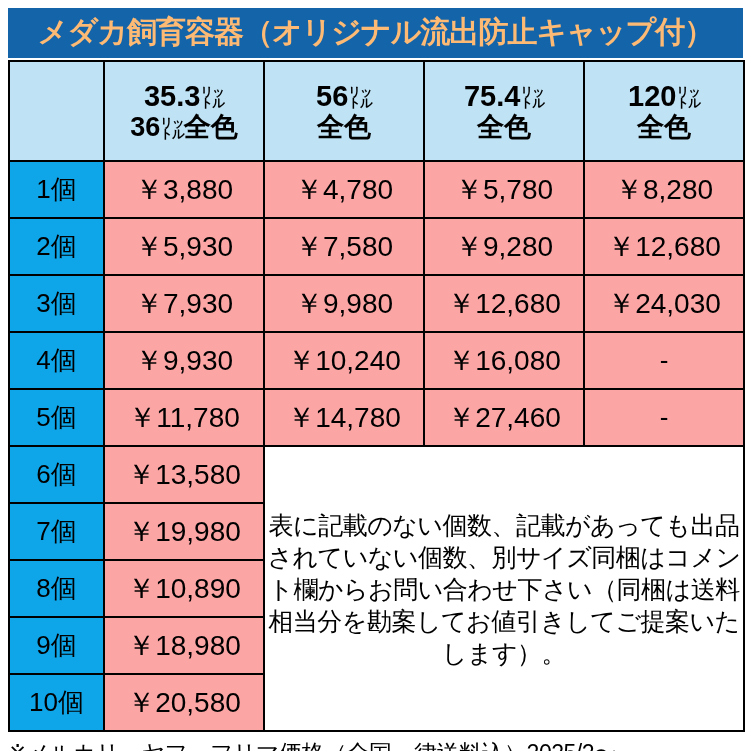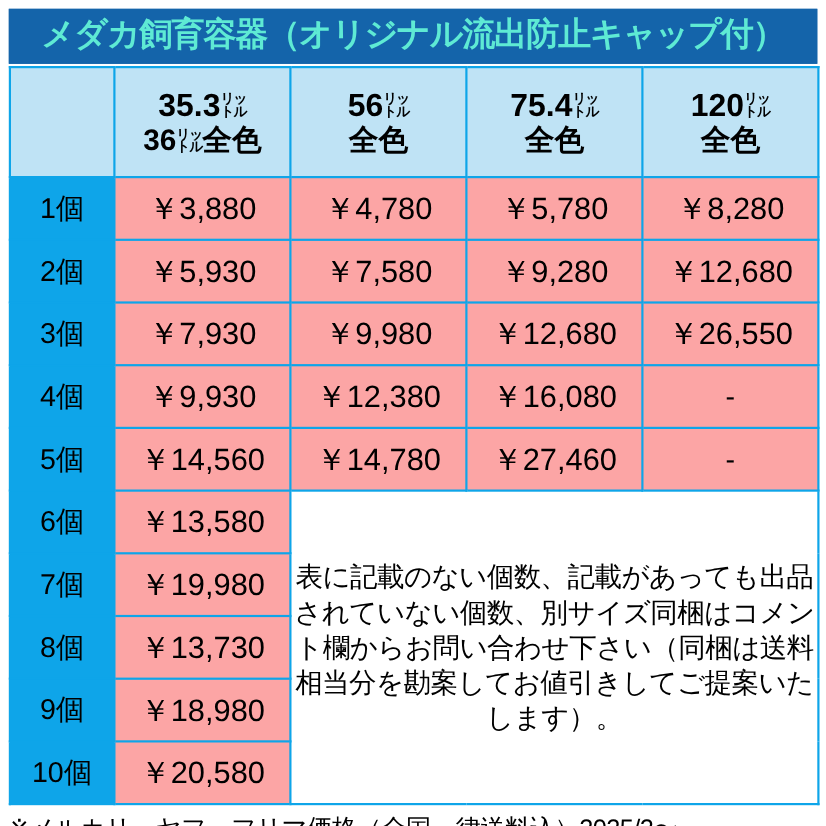--- a/index.html
+++ b/index.html
@@ -17,38 +17,38 @@
     width: 751px;
     height: 751px;
     box-sizing: border-box;
     padding: 8px 8px 4px 8px;
     display: flex;
     flex-direction: column;
   }
   
   .title-bar {
     background: #1464aa;
-    color: #5eead4;
+    color: #fdba74;
     font-size: 30px;
     font-weight: bold;
     text-align: center;
     letter-spacing: -1px;
     padding: 8px 0 10px 0;
     line-height: 1.0;
     border: 1px solid #1464aa;
   }
   
   table.price {
     border-collapse: collapse;
     table-layout: fixed;
     width: 735px;
     margin-top: 2px;
   }
   table.price td, table.price th {
-    border: 2px solid #0ea5e9;
+    border: 2px solid #000000;
     padding: 0;
     text-align: center;
     vertical-align: middle;
   }
   .col-qty { width: 95px; }
   .col-p   { width: 160px; }
   .hdr {
     background: #bfe3f5;
     height: 98px;
     font-weight: bold;
@@ -70,21 +70,20 @@
     white-space: nowrap;
   }
   .unit {
     font-size: 15px;
     line-height: 0.9;
     display: inline-block;
     vertical-align: middle;
     text-align: left;
     font-weight: bold;
     letter-spacing: -1px;
-    font-family: Liberation Mono, monospace;
   }
   .unit small { display: block; }
   .hdr-blank { background: #bfe3f5; }
   .qty {
     font-size: 26px;
     font-weight: normal;
     height: 55px;
     background: #0ea5e9;
   }
   .price-cell {
@@ -175,51 +174,51 @@
         <td class="price-cell">￥5,930</td>
         <td class="price-cell">￥7,580</td>
         <td class="price-cell">￥9,280</td>
         <td class="price-cell">￥12,680</td>
       </tr>
       <tr>
         <td class="qty">3個</td>
         <td class="price-cell">￥7,930</td>
         <td class="price-cell">￥9,980</td>
         <td class="price-cell">￥12,680</td>
-        <td class="price-cell">￥26,550</td>
+        <td class="price-cell">￥24,030</td>
       </tr>
       <tr>
         <td class="qty">4個</td>
         <td class="price-cell">￥9,930</td>
-        <td class="price-cell">￥12,380</td>
+        <td class="price-cell">￥10,240</td>
         <td class="price-cell">￥16,080</td>
         <td class="price-cell dash">-</td>
       </tr>
       <tr>
         <td class="qty">5個</td>
-        <td class="price-cell">￥14,560</td>
+        <td class="price-cell">￥11,780</td>
         <td class="price-cell">￥14,780</td>
         <td class="price-cell">￥27,460</td>
         <td class="price-cell dash">-</td>
       </tr>
 
       <tr>
         <td class="qty">6個</td>
         <td class="price-cell">￥13,580</td>
         <td class="note-cell" colspan="3" rowspan="5">
           <div class="note-text">表に記載のない個数、記載があっても出品されていない個数、別サイズ同梱はコメント欄からお問い合わせ下さい（同梱は送料相当分を勘案してお値引きしてご提案いたします）。</div>
         </td>
       </tr>
       <tr>
         <td class="qty">7個</td>
         <td class="price-cell">￥19,980</td>
       </tr>
       <tr>
         <td class="qty">8個</td>
-        <td class="price-cell">￥13,730</td>
+        <td class="price-cell">￥10,890</td>
       </tr>
       <tr>
         <td class="qty">9個</td>
         <td class="price-cell">￥18,980</td>
       </tr>
       <tr>
         <td class="qty">10個</td>
         <td class="price-cell">￥20,580</td>
       </tr>
     </tbody>

